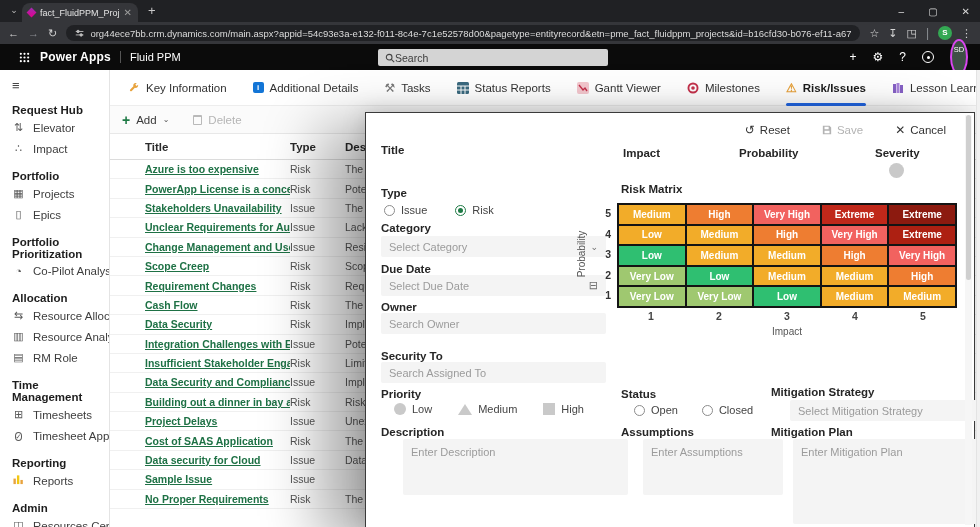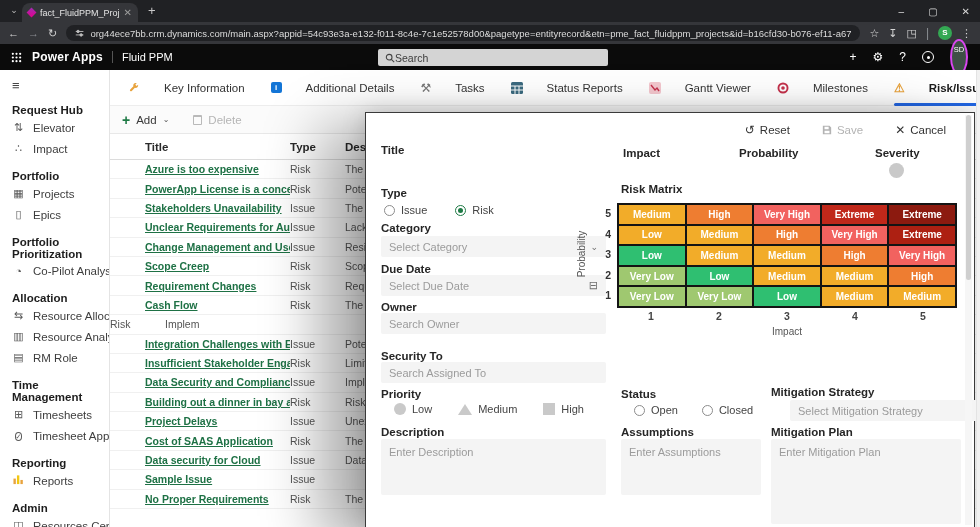--- a/index.html
+++ b/index.html
@@ -24,21 +24,21 @@
   .navbar .dim { color:#8b8e93; }
   .addr { flex:1; height:16px; background:#202124; border-radius:8px; display:flex;
     align-items:center; gap:6px; padding:0 9px; overflow:hidden; }
   .addr-url { font-size:9.5px; color:#dcdcdc; white-space:nowrap; overflow:hidden; }
   .chrome-avatar { width:14px; height:14px; border-radius:50%; background:#34a853; color:#fff;
     font-size:8px; font-weight:bold; text-align:center; line-height:14px; flex:none; }
   .nav-ico { font-size:11px; }
 
   
   .pahdr { position:relative; height:26px; background:#0b0b0b; display:flex; align-items:center;
-    color:#fff; }
+    color:#fff;padding-left:8px; }
   .waffle { margin:0 10px 0 11px; }
   .brand { font-size:12px; font-weight:bold; letter-spacing:.2px; }
   .hdr-div { width:1px; height:12px; background:#555; margin:0 9px; }
   .appname { font-size:11px; }
   .pasearch { position:absolute; left:378px; top:5px; width:230px; height:17px; background:#d4d4d4;
     border-radius:2px; display:flex; align-items:center; padding:0 7px; }
   .pasearch span { font-size:10.5px; color:#3c3c3c; }
   .hdr-icons { margin-left:auto; display:flex; align-items:center; gap:16px; padding-right:12px; }
   .hdr-ico { font-size:12px; color:#fff; }
   .fb-circle { width:12px; height:12px; border:1.2px solid #fff; border-radius:50%; position:relative; }
@@ -55,21 +55,21 @@
   .s-item { display:flex; align-items:center; gap:8px; padding:4px 4px 4px 12px; font-size:11.5px;
     color:#3d3d3d; white-space:nowrap; }
   .s-ico { width:13px; flex:none; color:#5a5a5a; font-size:11px; text-align:center; }
   .circ-chk { width:11px; height:11px; border:1px solid #5a5a5a; border-radius:50%; font-size:7px;
     line-height:10px; text-align:center; color:#5a5a5a; }
 
   
   .content { position:absolute; left:110px; top:70px; right:0; bottom:0; background:#fff; }
   .tabbar { height:36px; display:flex; align-items:center; gap:26px; padding-left:18px;
     border-bottom:1px solid #ededed; }
-  .mtab { position:relative; height:36px; display:flex; align-items:center; gap:24px;
+  .mtab { position:relative; height:36px; display:flex; align-items:center; gap:6px;
     font-size:11.5px; color:#333; white-space:nowrap; }
   .mtab.sel { font-weight:bold; color:#1b1b1b; }
   .mtab.sel::after { content:''; position:absolute; left:0; right:0; bottom:0; height:3px;
     background:#2266E3; border-radius:2px; }
   .sqico { width:11px; height:11px; border-radius:2px; color:#fff; font-size:8px; font-weight:bold;
     text-align:center; line-height:11px; flex:none; }
   .glyph { font-size:12px; line-height:12px; }
 
   .cmdbar { height:28px; display:flex; align-items:center; gap:24px; padding-left:12px;
     background:#fbfbfb; border-bottom:1px solid #e8e8e8; }
@@ -94,21 +94,21 @@
   .dlg-actions { position:absolute; top:10px; right:28px; display:flex; gap:32px; }
   .dlg-btn { display:flex; align-items:center; gap:5px; font-size:11.5px; color:#333; }
   .dlg-btn .ic { font-size:12px; }
   .dlg-btn.disabled { color:#b3b3b3; }
   .lbl { position:absolute; font-size:11.5px; font-weight:bold; color:#262626; white-space:nowrap; }
   .inp { position:absolute; height:21px; background:#f4f4f4; border-radius:2px; display:flex;
     align-items:center; padding:0 8px; font-size:11px; color:#9b9b9b; }
   .inp .chev { margin-left:auto; color:#707070; font-size:9px; }
   .inp .cal { margin-left:auto; color:#707070; font-size:11px; }
   .txa { position:absolute; background:#f4f4f4; border-radius:2px; padding:7px 8px; font-size:11px;
-    color:#9b9b9b; }
+    color:#9b9b9b;margin-left:22px; }
   .optrow { position:absolute; display:flex; align-items:center; }
   .radio { width:11px; height:11px; border:1px solid #8c8c8c; border-radius:50%; flex:none;
     position:relative; }
   .radio.sel { border-color:#1E7A45; }
   .radio.sel::after { content:''; position:absolute; inset:2px; background:#1E7A45; border-radius:50%; }
   .opt { display:flex; align-items:center; gap:6px; font-size:11px; color:#444; }
   .p-circle { width:12px; height:12px; border-radius:50%; background:#c9c9c9; }
   .p-tri { width:0; height:0; border-left:7px solid transparent; border-right:7px solid transparent;
     border-bottom:11px solid #c9c9c9; }
   .p-sq { width:12px; height:12px; background:#c9c9c9; }
@@ -401,20 +401,23 @@
         <div class="c3">Require</div>
       </div>
       <div class="trow">
         <div class="c1">
           <a href="#">Cash Flow</a>
         </div>
         <div class="c2">Risk</div>
         <div class="c3">The risk</div>
       </div>
       <div class="trow">
+        <div class="c1">
+          <a href="#">Data Security</a>
+        </div>
         <div class="c2">Risk</div>
         <div class="c3">Implem</div>
       </div>
       <div class="trow">
         <div class="c1">
           <a href="#">Integration Challenges with Existing Systems</a>
         </div>
         <div class="c2">Issue</div>
         <div class="c3">Potenti</div>
       </div>

